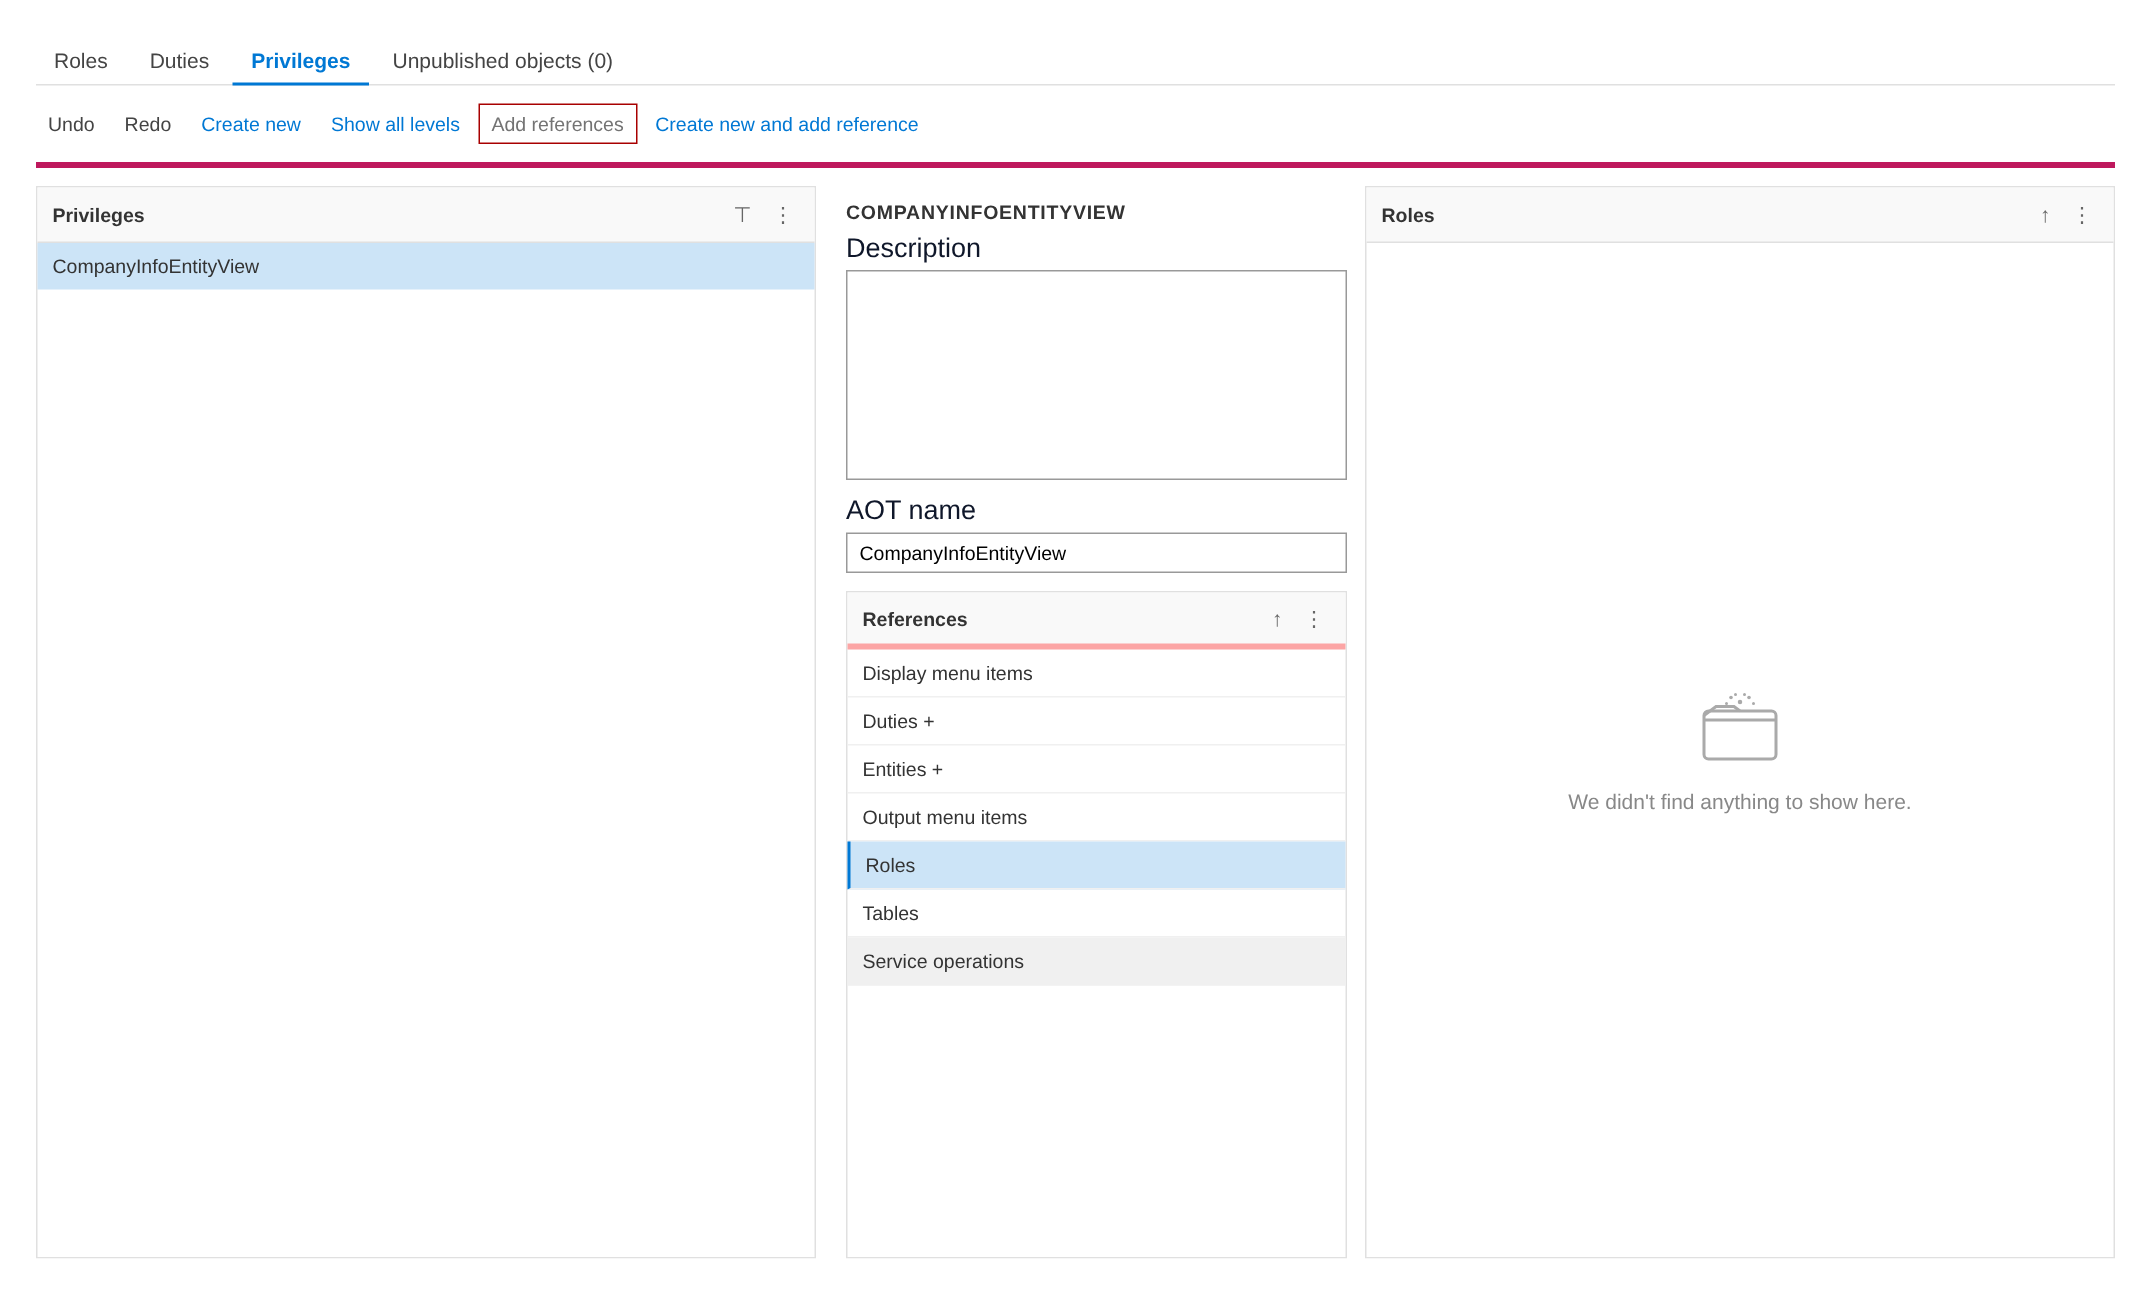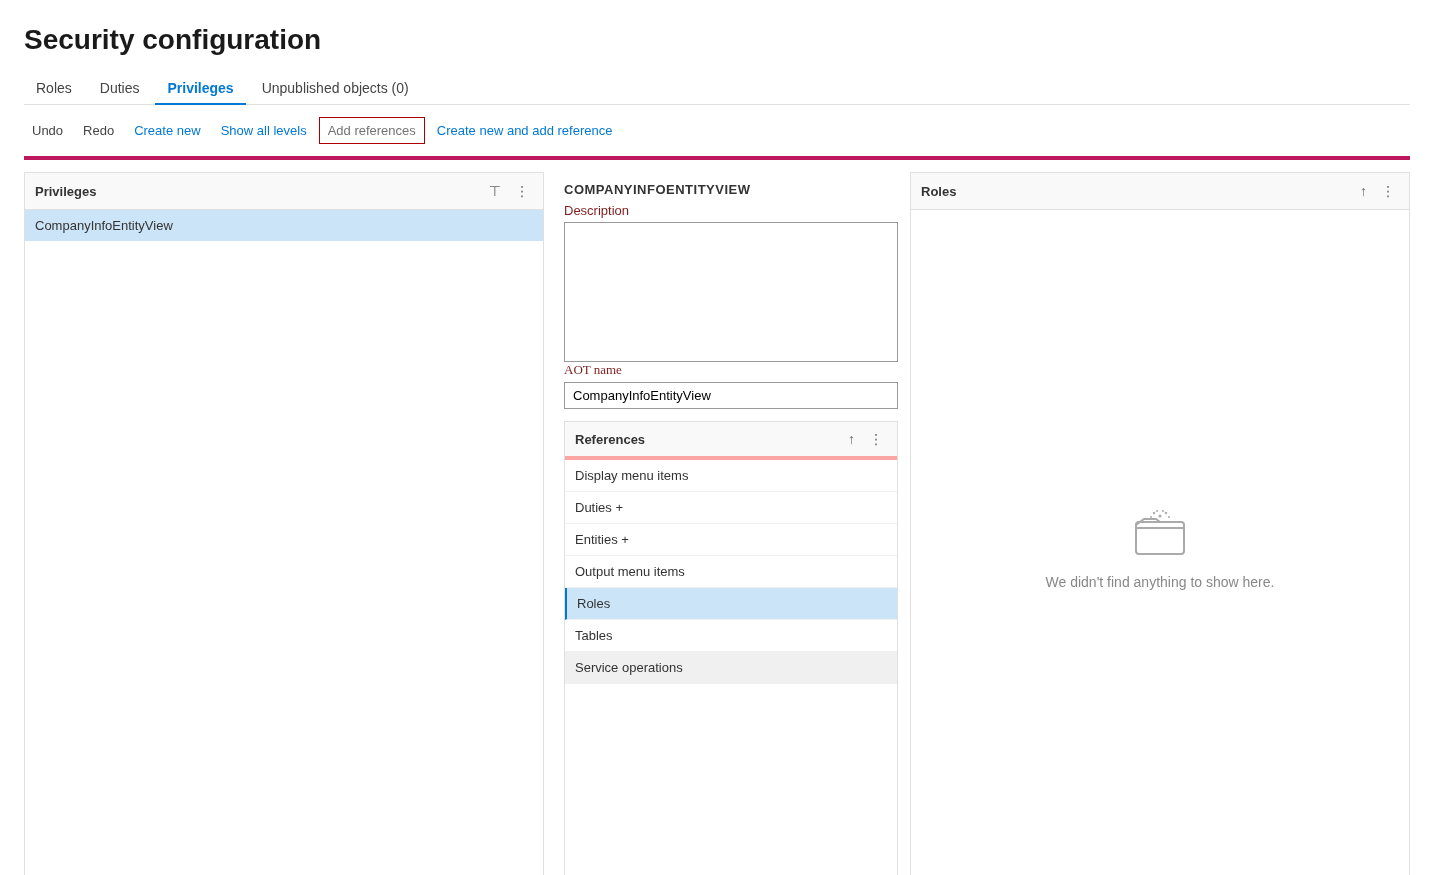--- a/index.html
+++ b/index.html
@@ -124,24 +124,24 @@
       gap: 0;
       min-width: 300px;
     }
     .content-title {
       font-weight: 700;
       font-size: 13px;
       padding: 10px 0 6px 0;
       letter-spacing: 0.5px;
     }
     .field-label {
-      font-size: 13px;
+      font-size: 18px;
       font-weight: 400;
       margin-bottom: 4px;
-      color: #7f1d1d;
+      color: #0f172a;
     }
     .text-area {
       width: 100%;
       height: 140px;
       border: 1px solid #999;
       padding: 6px;
       font-size: 13px;
       resize: none;
       outline: none;
     }
@@ -209,21 +209,20 @@
     .empty-icon {
       width: 56px;
       height: 56px;
     }
   </style>
 </head>
 <body>
 
 <div class="page">
 
-  <h1 class="page-title">Security configuration</h1>
 
   <div class="tabs">
     <div class="tab">Roles</div>
     <div class="tab">Duties</div>
     <div class="tab active">Privileges</div>
     <div class="tab">Unpublished objects (0)</div>
   </div>
 
   <div class="toolbar">
     <button class="toolbar-btn">Undo</button>
@@ -246,21 +245,21 @@
       </div>
       <div class="panel-list-item selected">CompanyInfoEntityView</div>
     </div>
 
     <div class="content-area">
       <div class="content-title">COMPANYINFOENTITYVIEW</div>
 
       <div class="field-label">Description</div>
       <textarea class="text-area" style=""></textarea>
 
-      <div class="field-label" style="font-family:Liberation Serif, serif;">AOT name</div>
+      <div class="field-label" style="margin-top:10px;">AOT name</div>
       <input type="text" class="text-input" value="CompanyInfoEntityView" style="">
 
       <div class="refs-section">
         <div class="refs-header">
           <span>References</span>
           <div class="panel-header-actions">
             <button class="icon-btn" title="Up">↑</button>
             <button class="icon-btn" title="More">⋮</button>
           </div>
         </div>

